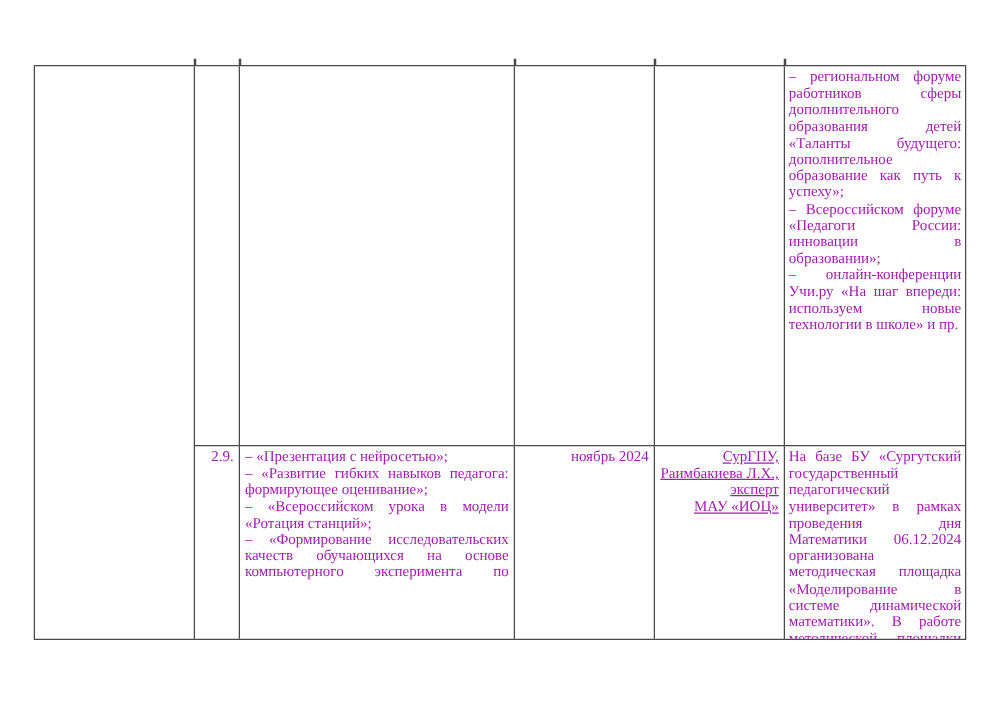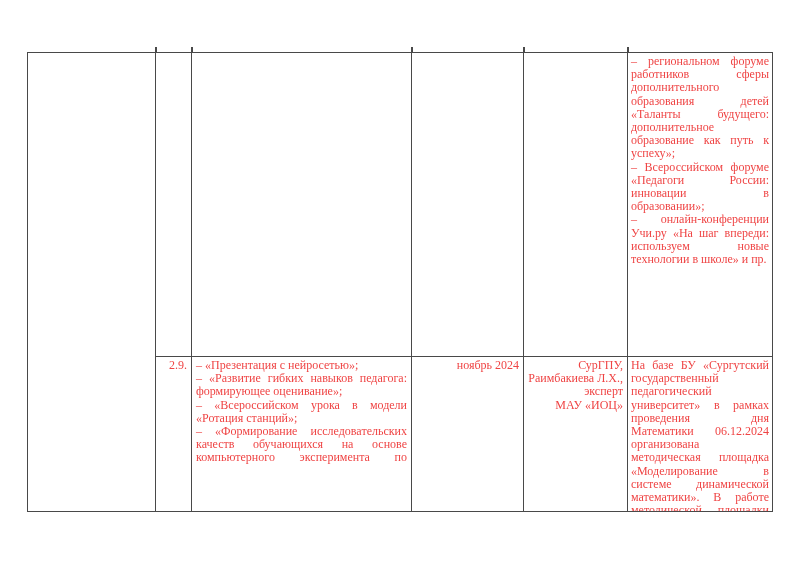--- a/index.html
+++ b/index.html
@@ -10,21 +10,21 @@
   }
   .page {
     position: relative;
     width: 800px;
     height: 566px;
     background: #ffffff;
     overflow: hidden;
     font-family: "Liberation Serif", "DejaVu Serif", serif;
     font-size: 12px;
     line-height: 13.2px;
-    color: #ef4444;
+    color: #a21caf;
   }
   .doc-table {
     position: absolute;
     left: 27px;
     top: 52px;
     width: 746px;
     height: 460px;
     box-sizing: border-box;
     border: 1.5px solid #494949;
     display: grid;
@@ -41,21 +41,21 @@
   .cell.last-col { border-right: none; padding: 2px 3px; }
   .cell.row1 { border-bottom: 1.5px solid #494949; }
   .cell.merged { grid-row: 1 / 3; }
   .cell p {
     margin: 0;
     text-align: justify;
     text-justify: inter-word;
   }
   .cell p.center { text-align: right; }
   .cell p.cut { text-align-last: justify; }
-  .pre-lines { white-space: pre-line; }
+  .pre-lines { white-space: pre-line; text-decoration: underline; }
   
   .stub {
     position: absolute;
     top: 47px;
     width: 1.5px;
     height: 5px;
     background: #494949;
   }
 </style>
 </head>

